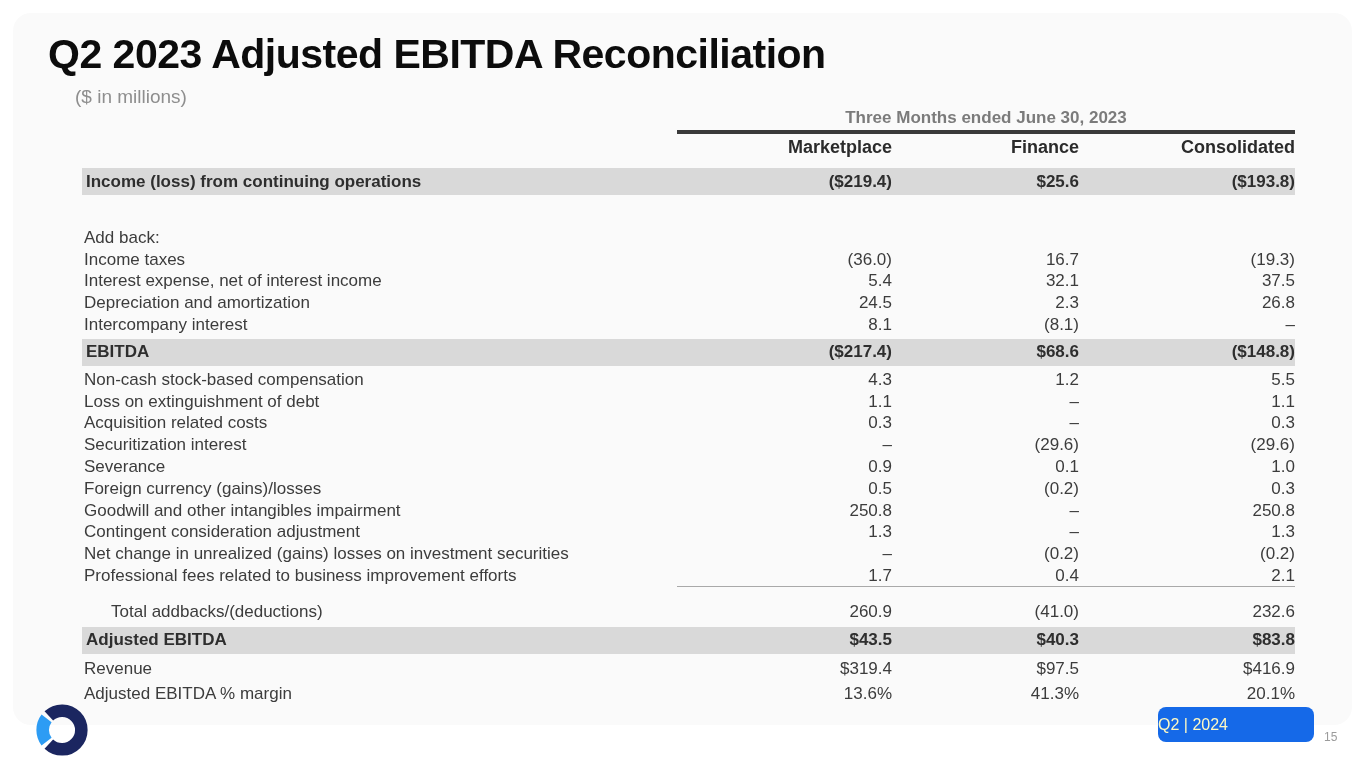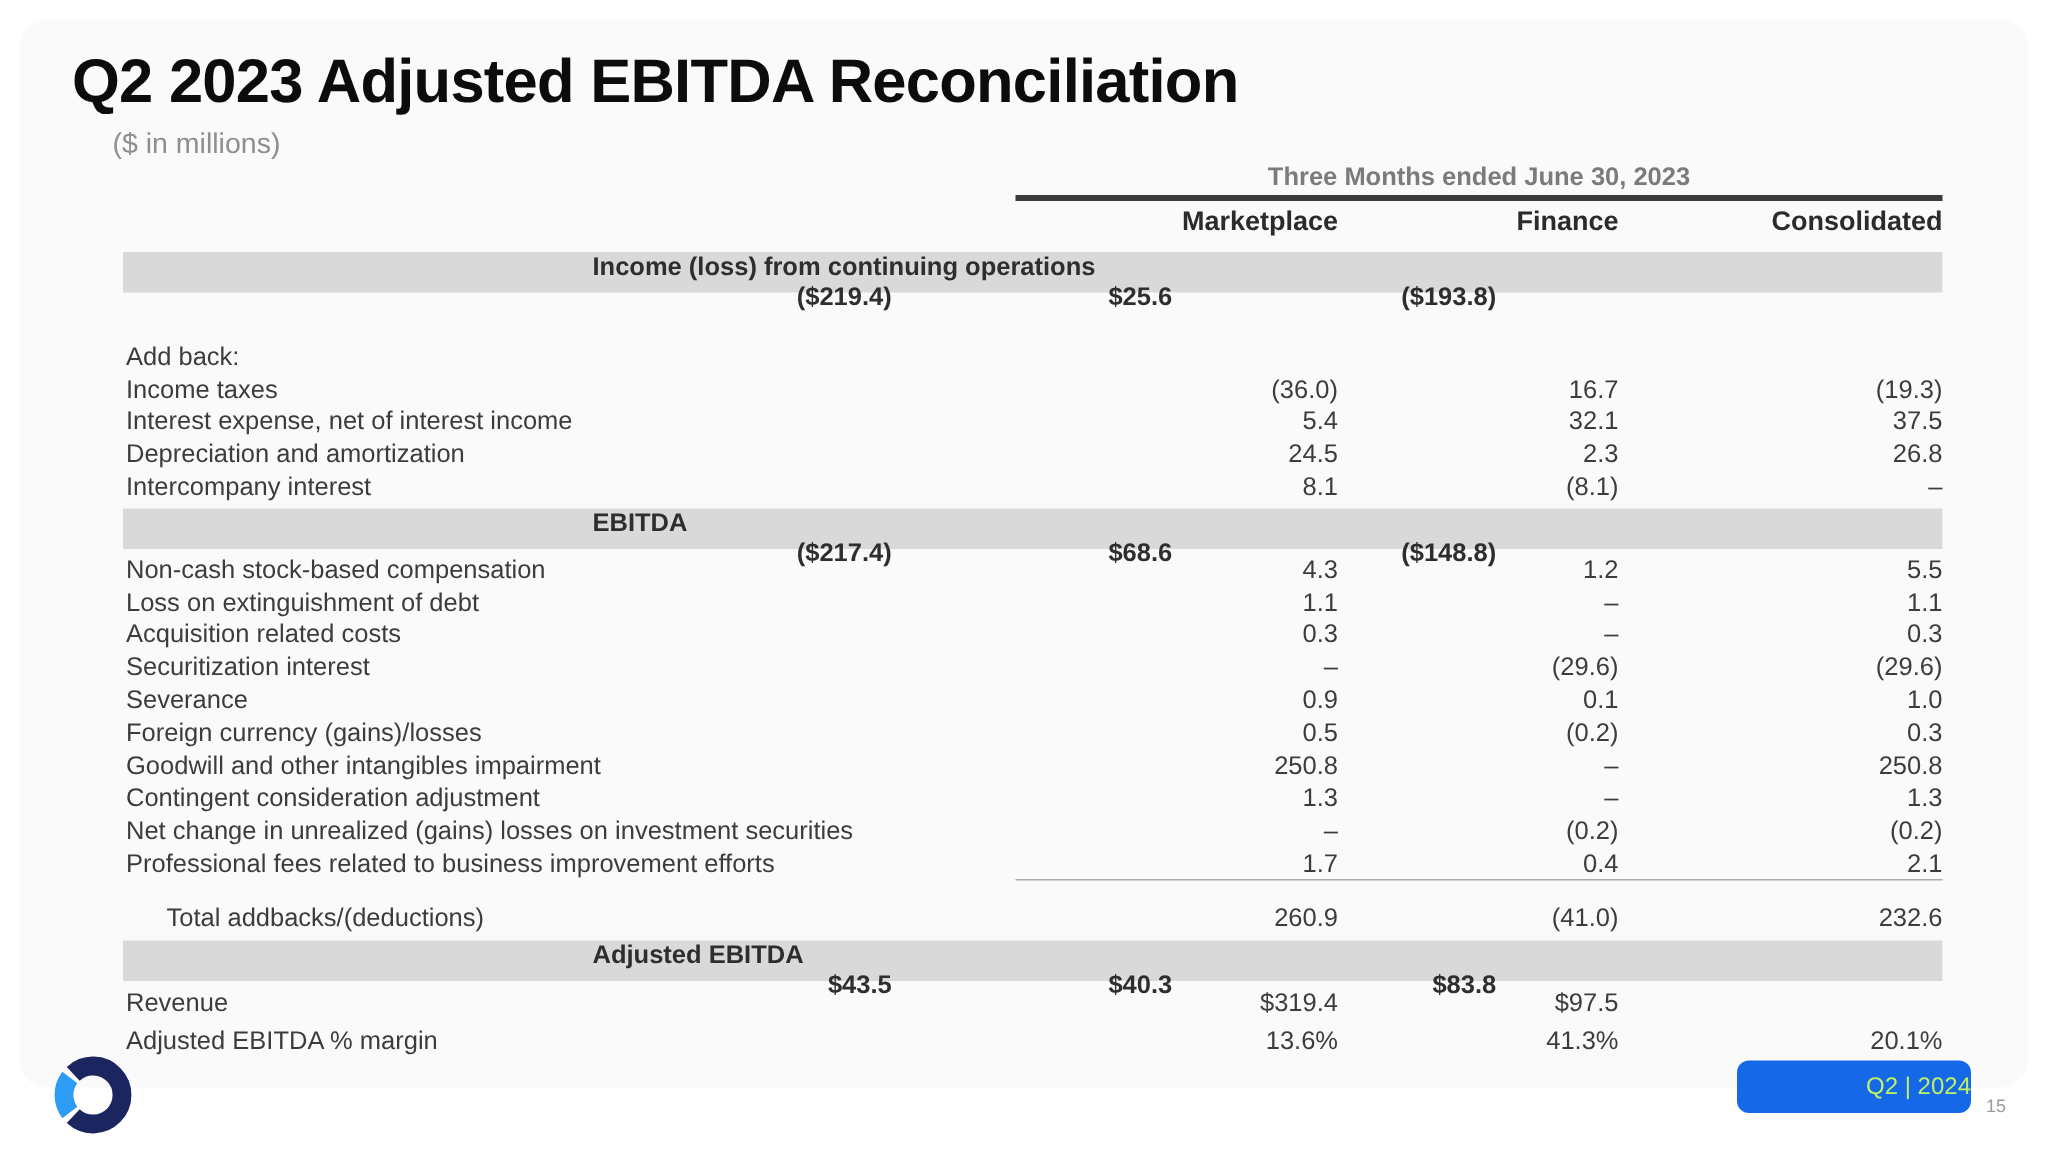--- a/index.html
+++ b/index.html
@@ -23,34 +23,34 @@
   .hdr-row { display:flex; height:31px; align-items:center; padding-bottom:5px;
     font-size:18px; font-weight:700; color:#2b2b2b; }
   .hdr-row .lbl { width:595px; }
 
   .row { display:flex; align-items:center; height:21.8px; font-size:17px; color:#3c3c3c; }
   .row .lbl { width:595px; padding-left:2px; white-space:nowrap; }
   .nums { display:flex; width:618px; height:100%; align-items:center; }
   .num  { text-align:right; white-space:nowrap; }
   .c0 { width:215px; } .c1 { width:187px; } .c2 { width:216px; }
 
-  .band { background:#d9d9d9; height:27px; font-weight:700; color:#2e2e2e; margin:3px 0;flex-direction:column; }
+  .band { background:#d9d9d9; height:27px; font-weight:700; color:#2e2e2e; margin:3px 0; }
   .band .lbl { padding-left:4px; }
   .indent .lbl { padding-left:29px; }
   .total { height:23px; margin-top:14px; margin-bottom:2px;justify-content:center; }
   .tall { height:25px; }
   .rule .numwrap, .rule { }
   .nums.rule { border-bottom:1.5px solid #a9a9a9; }
   .spacer { height:29px; }
 
   .logo { position:absolute; left:20px; top:688px; width:58px; height:58px; }
 
   .badge { position:absolute; left:1145px; top:694px; width:156px; height:35px;
-    border-radius:8px; background:#1569e8; color:#bef264; font-size:16px;
-    display:flex; align-items:center; justify-content:flex-end; cursor:pointer; }
+    border-radius:8px; background:#1569e8; color:#fef9c3; font-size:16px;
+    display:flex; align-items:center; justify-content:flex-start; cursor:pointer; }
 
   .pagenum { position:absolute; left:1324px; top:730px; font-size:12px; color:#9b9b9b; }
 </style>
 </head>
 <body>
 
 <div class="page">
   <div class="slide">
 
     <h1 class="title">Q2 2023 Adjusted EBITDA Reconciliation</h1>
@@ -218,20 +218,21 @@
               <div class="num c0">$43.5</div>
               <div class="num c1">$40.3</div>
               <div class="num c2">$83.8</div>
             </div>
           </div>
           <div class="row tall">
             <div class="lbl">Revenue</div>
             <div class="nums">
               <div class="num c0">$319.4</div>
               <div class="num c1">$97.5</div>
+              <div class="num c2">$416.9</div>
             </div>
           </div>
           <div class="row tall">
             <div class="lbl">Adjusted EBITDA % margin</div>
             <div class="nums">
               <div class="num c0">13.6%</div>
               <div class="num c1">41.3%</div>
               <div class="num c2">20.1%</div>
             </div>
           </div>

